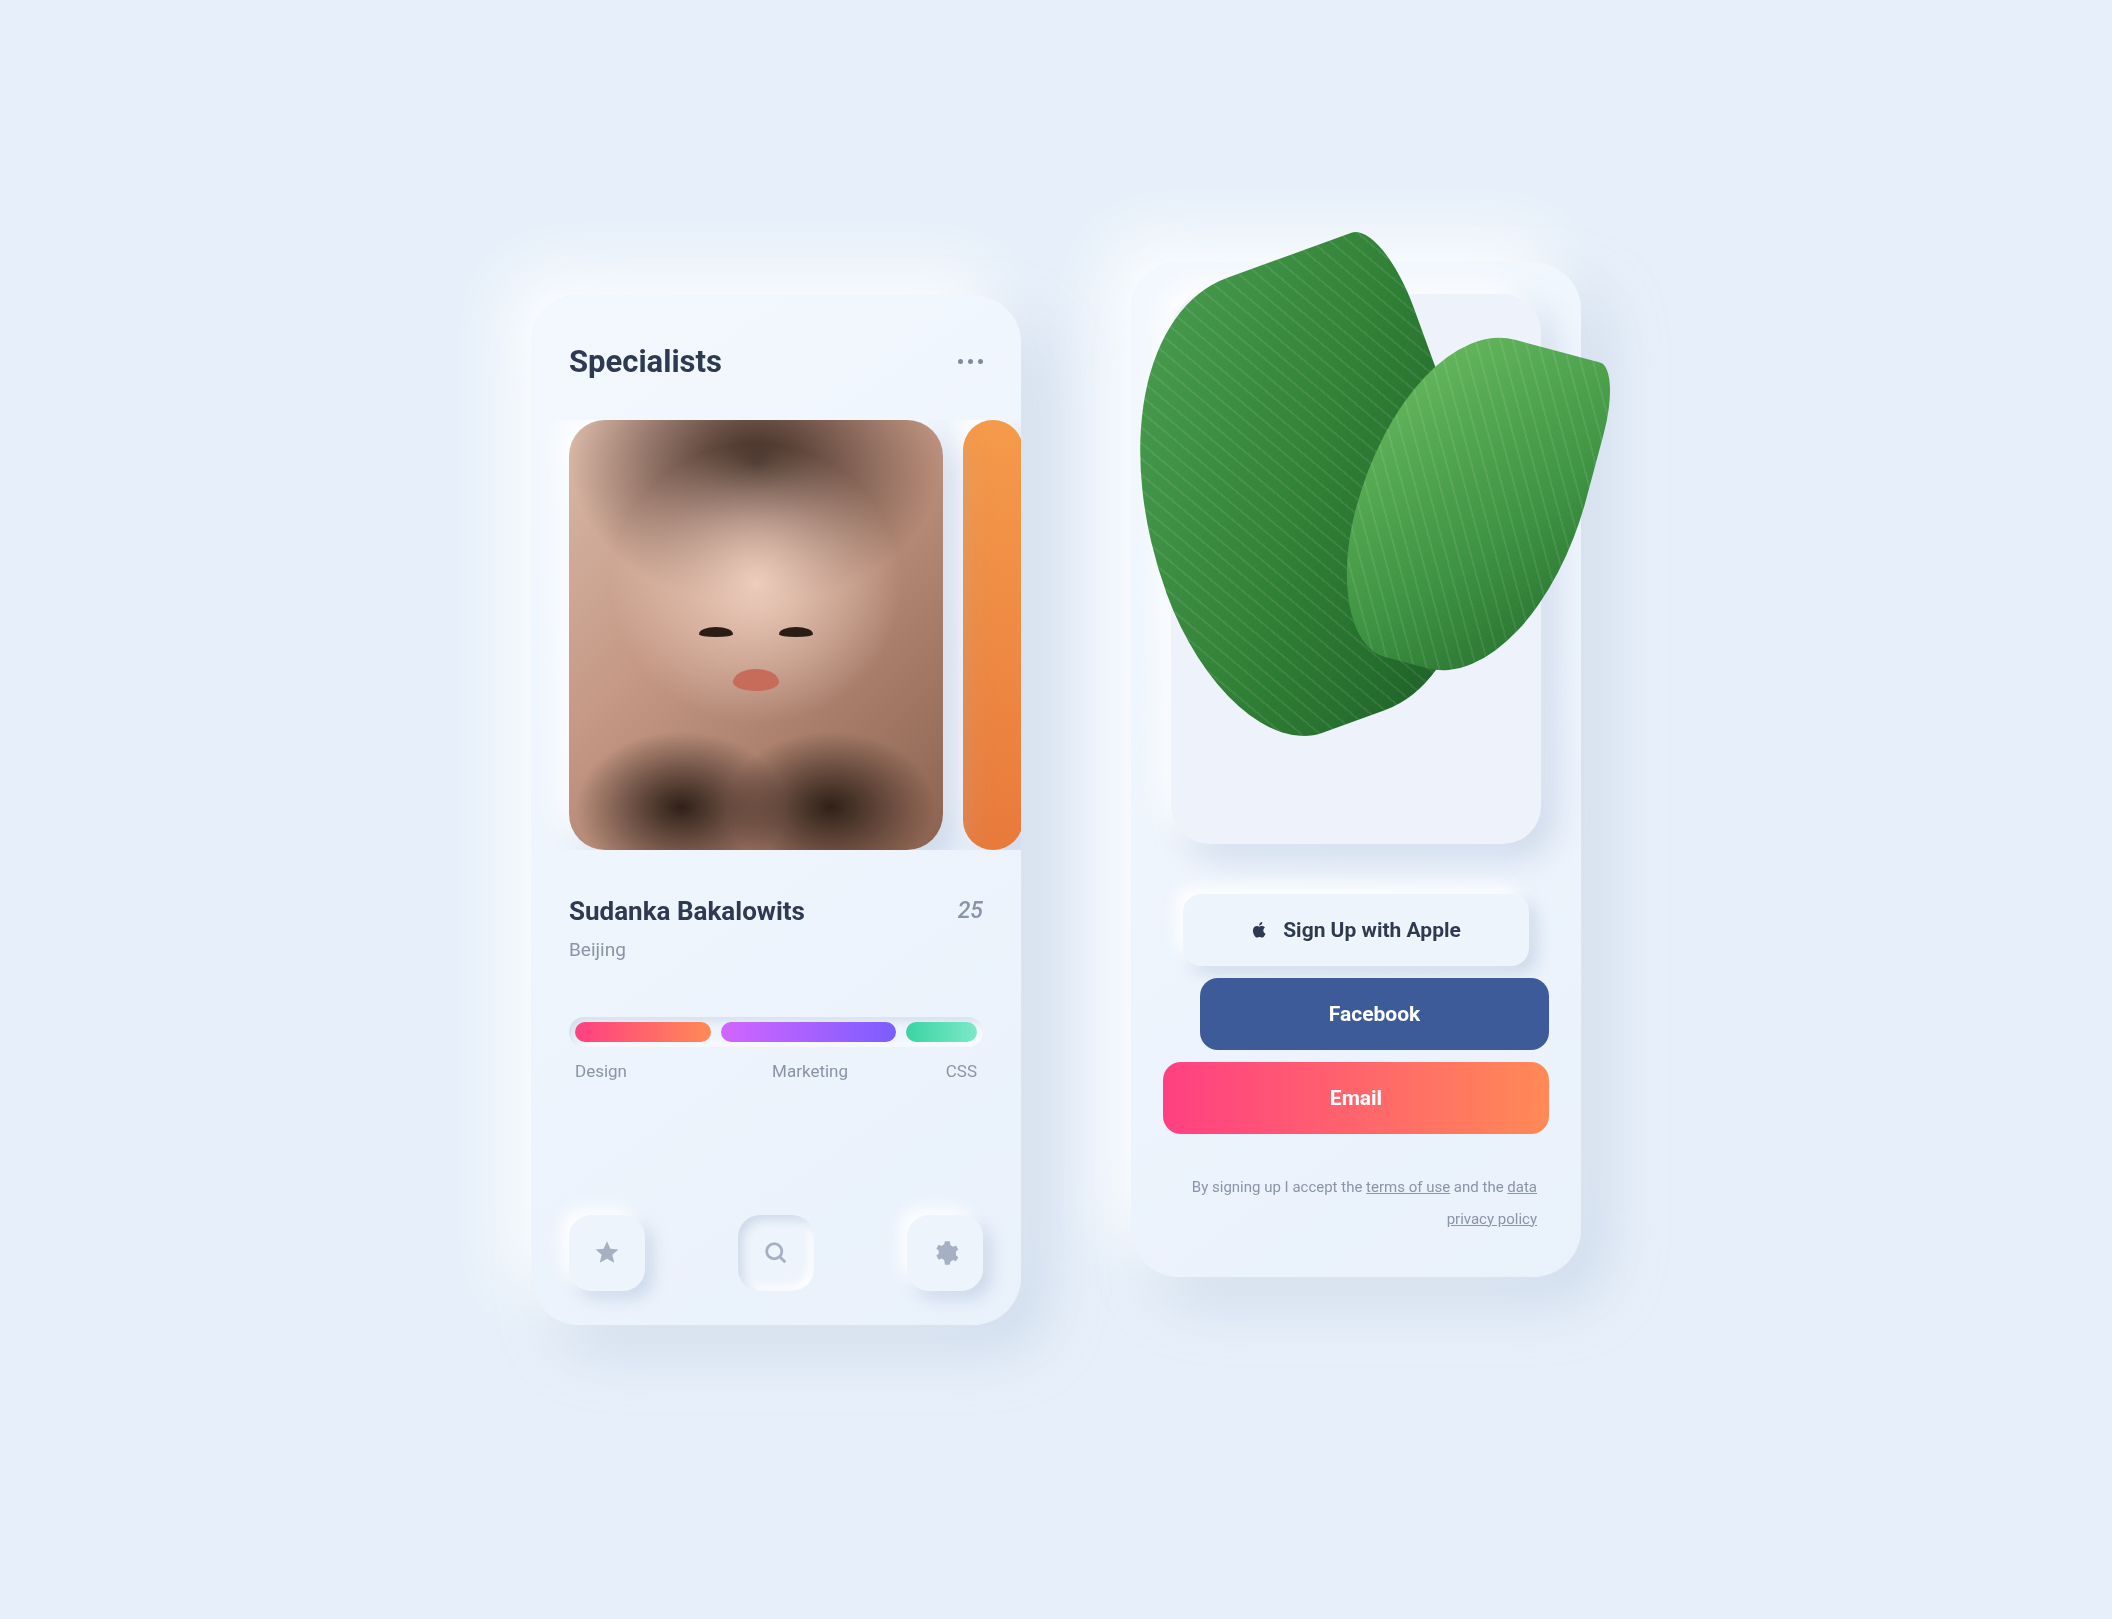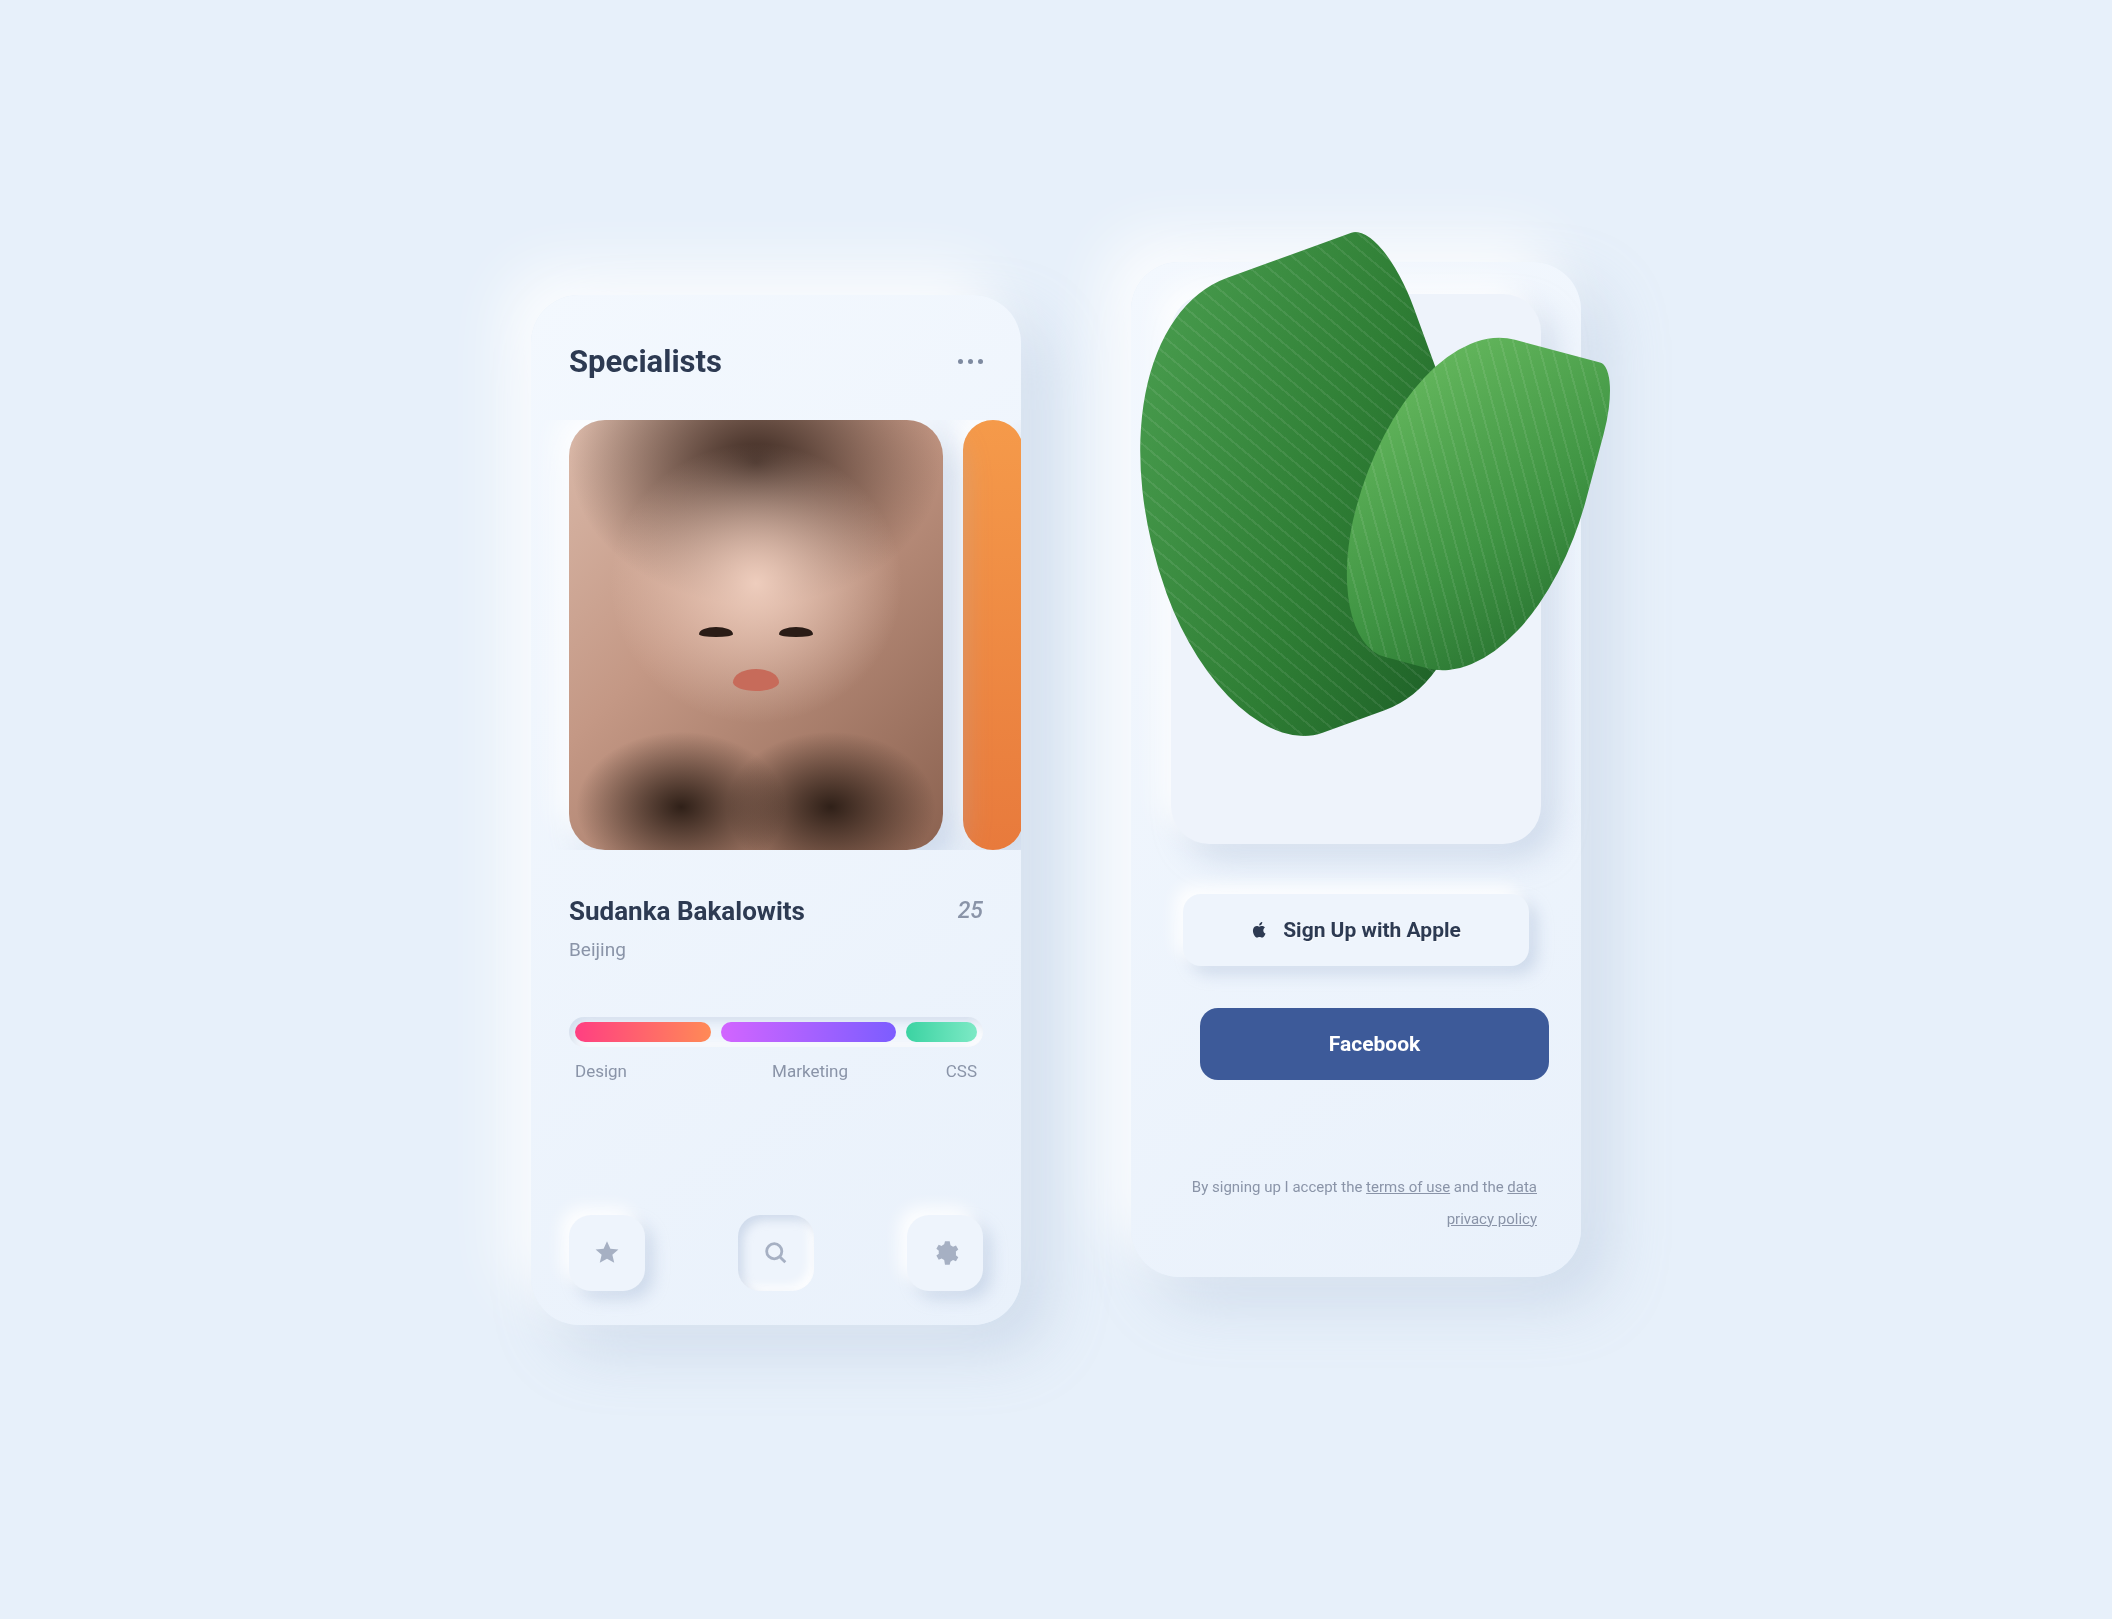--- a/index.html
+++ b/index.html
@@ -219,21 +219,21 @@
 .leaf1 { width: 330px; height: 460px; left: -30px; top: -30px; transform: rotate(-20deg); }
 .leaf2 { width: 220px; height: 340px; left: 190px; top: 40px; transform: rotate(15deg); background: linear-gradient(130deg,#6dbf63,#3f9443 60%,#236b2c); }
 
 .btn-stack {
   position: absolute;
   left: 32px;
   right: 32px;
   top: 632px;
   display: flex;
   flex-direction: column;
-  gap: 42px;
+  gap: 12px;
 }
 .auth-btn {
   height: 72px;
   border-radius: 18px;
   display: flex;
   align-items: center;
   justify-content: center;
   gap: 14px;
   font-size: 21px;
   font-weight: 700;
@@ -327,18 +327,21 @@
   <div class="btn-stack">
     <div class="auth-btn btn-apple">
       <svg viewBox="0 0 24 24" fill="#2d3a52">
           <path d="M16.4 12.5c0-2.6 2.1-3.8 2.2-3.9-1.2-1.8-3.1-2-3.7-2-1.6-.2-3.1.9-3.9.9s-2-.9-3.4-.9C5.9 6.6 4.3 7.6 3.4 9.2c-1.8 3.1-.5 7.8 1.3 10.3.9 1.2 1.9 2.6 3.3 2.6 1.3 0 1.8-.9 3.4-.9s2 .9 3.4.8c1.4 0 2.3-1.3 3.2-2.5.6-.9 1.1-1.8 1.4-2.8-1.6-.6-3-2.2-3-4.2zM14 4.5c.7-.9 1.2-2.1 1.1-3.3-1 0-2.3.7-3 1.5-.7.8-1.3 2-1.1 3.2 1.2.1 2.3-.5 3-1.4z"></path>
         </svg>
       <span>Sign Up with Apple</span>
     </div>
     <div class="auth-btn btn-fb">
       <span>Facebook</span>
     </div>
+    <div class="auth-btn btn-email">
+      <span>Email</span>
+    </div>
   </div>
 
   <div class="legal">
     <span>By signing up I accept the </span><u>terms of use</u><span> and the </span><u>data privacy policy</u>
   </div>
 </div>
 
 </body></html>

